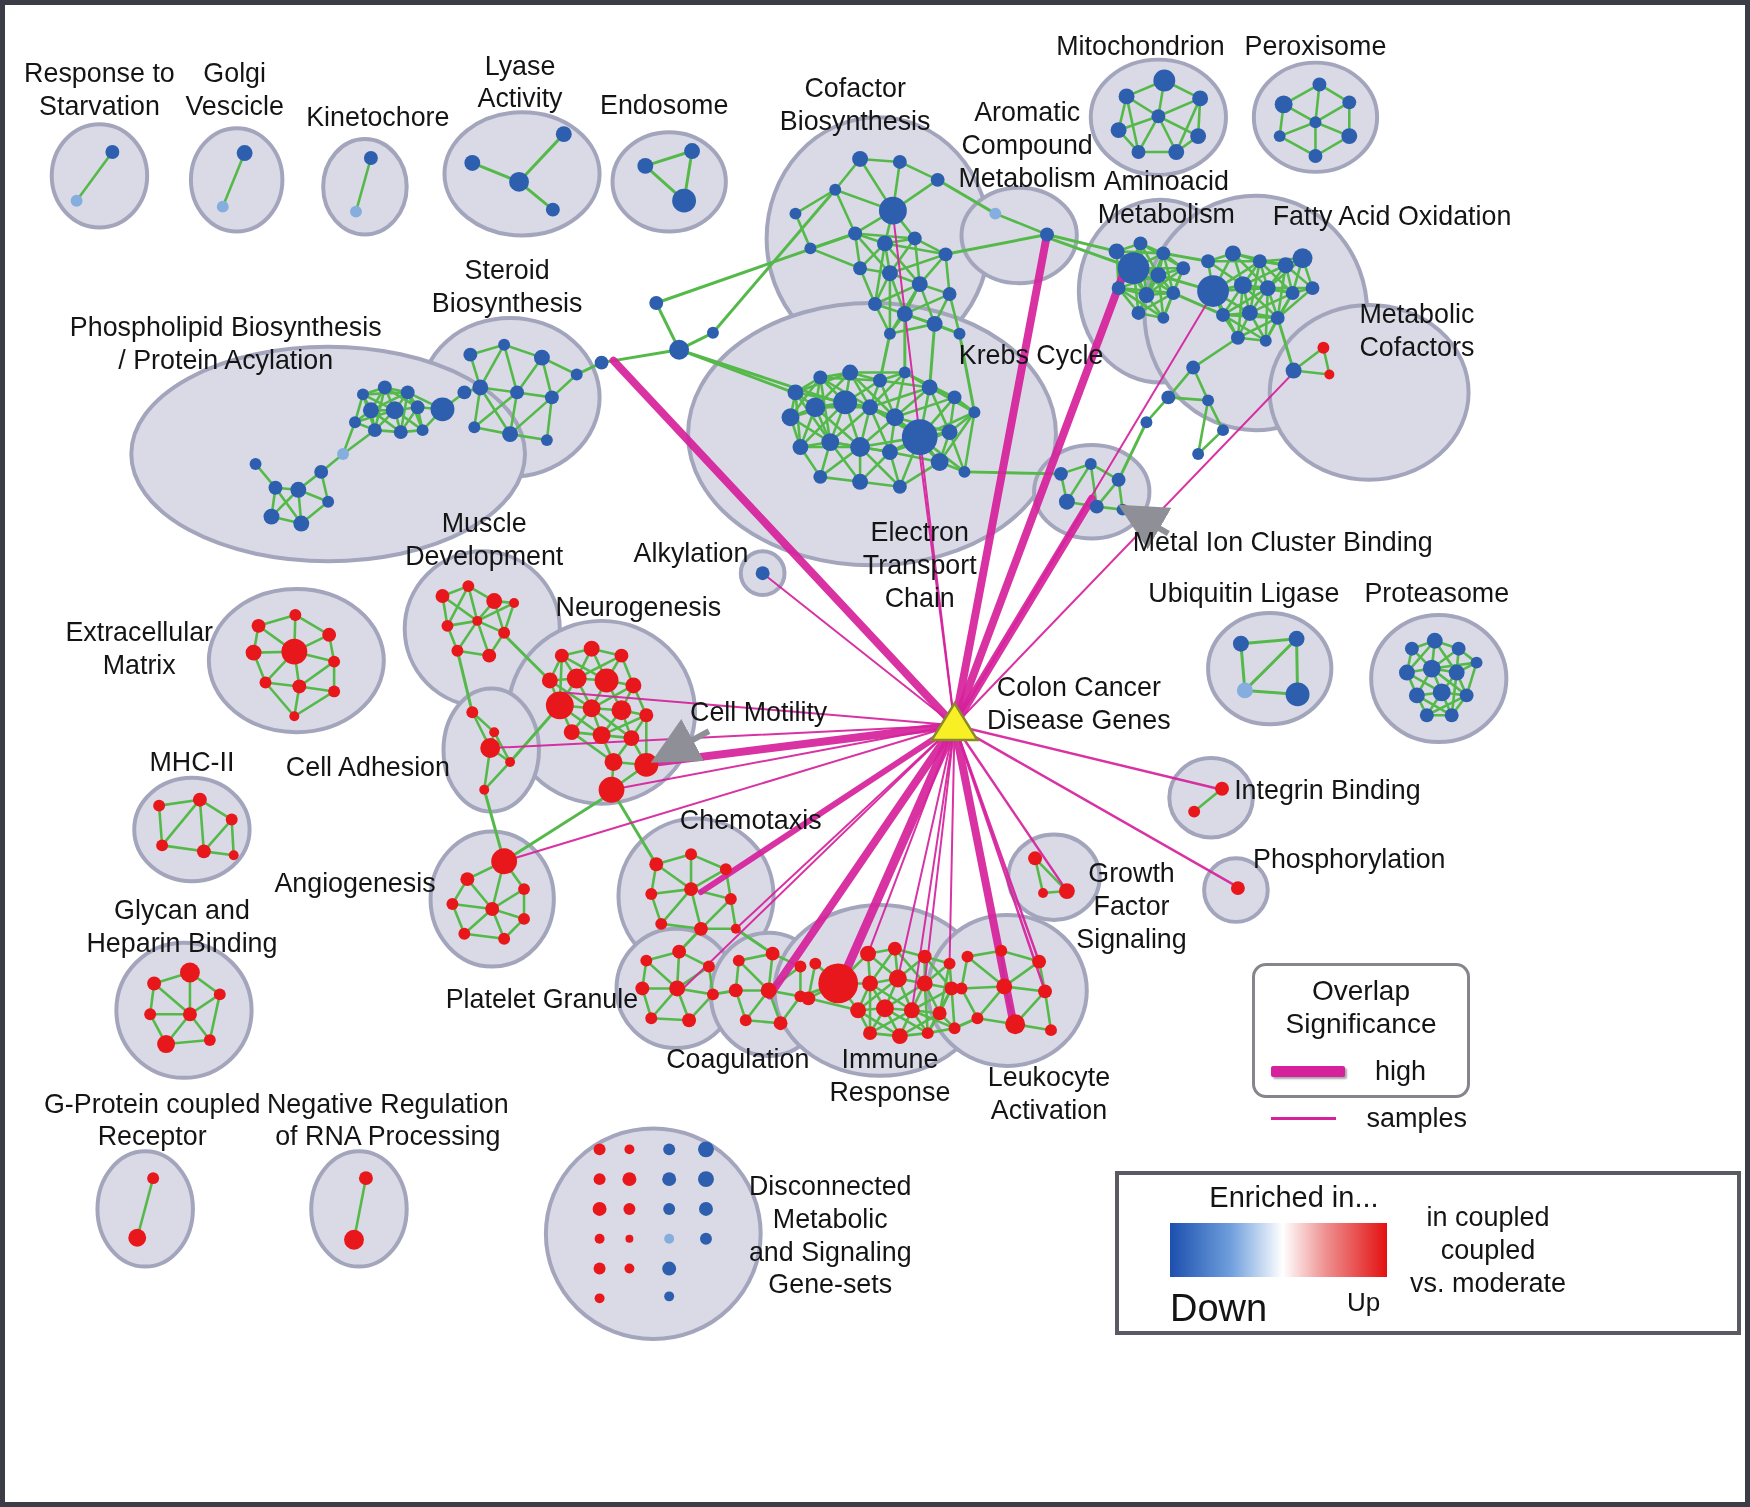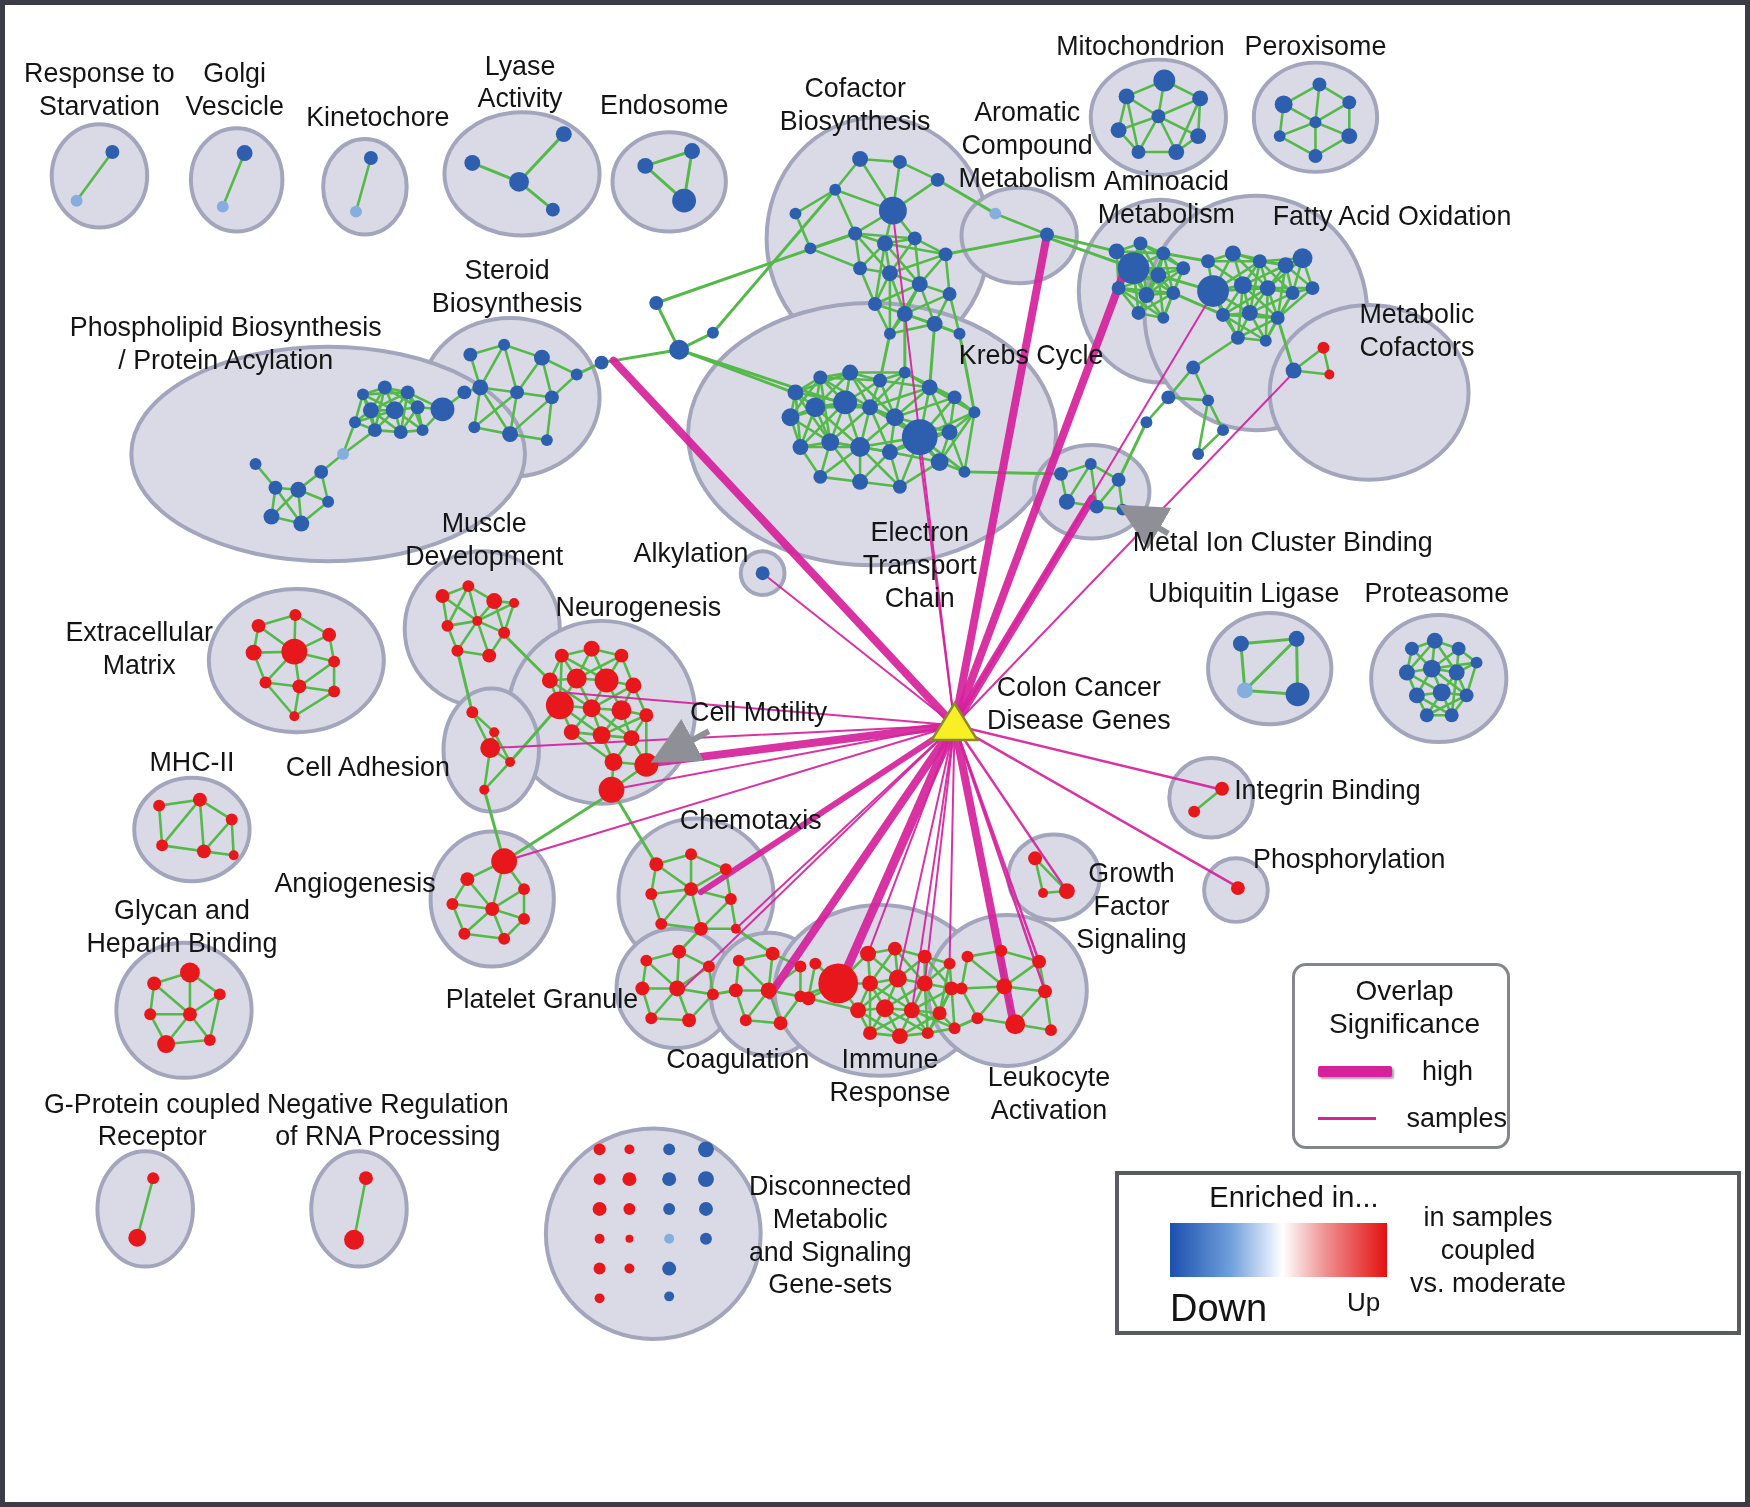--- a/index.html
+++ b/index.html
@@ -1,19 +1,19 @@
 <!DOCTYPE html>
 <html><head>
 <meta charset="utf-8">
 <style>
   html,body{margin:0;padding:0;background:#9b9cb4;}
   #figure{position:relative;width:1750px;height:1507px;background:#ffffff;border:5px solid #3c3c46;box-sizing:border-box;overflow:hidden;font-family:"Liberation Sans",sans-serif;}
   svg text.lbl{font-family:"Liberation Sans",sans-serif;font-size:27px;fill:#141414;}
   .legend-box{position:absolute;box-sizing:border-box;color:#141414;}
-  #overlap-legend{left:1287px;top:958px;width:218px;height:186px;border:3px solid #85858d;border-radius:14px;padding-left:7px;}
+  #overlap-legend{left:1247px;top:958px;width:218px;height:135px;border:3px solid #85858d;border-radius:14px;}
   #overlap-legend .ttl{text-align:center;font-size:28px;line-height:33px;margin-top:8px;}
   .leg-row{display:flex;align-items:center;margin:16px 0 0 16px;}
   .hi-bar{width:74px;height:11px;background:#d6219c;border-radius:2px;box-shadow:2px 2px 2px rgba(60,60,60,.45);}
   .mod-line{width:74px;height:3px;background:#d6219c;}
   .leg-row span{margin-left:30px;font-size:27px;}
   #enriched-legend{left:1110px;top:1166px;width:626px;height:164px;border:4px solid #5a5a62;}
   #enriched-legend .ttl{position:absolute;left:0;top:6px;width:350px;text-align:center;font-size:29px;}
   #grad-bar{position:absolute;left:51px;top:48px;width:217px;height:54px;background:linear-gradient(to right,#1c4fae 0%,#6f9fdc 28%,#ffffff 52%,#ee8f8f 72%,#e31111 100%);}
   #down-lbl{position:absolute;left:51px;top:112px;font-size:38px;}
   #up-lbl{position:absolute;left:228px;top:112px;font-size:26px;}
@@ -1252,18 +1252,18 @@
       <span>samples</span>
     </div>
   </div>
 
   <div id="enriched-legend" class="legend-box">
     <div class="ttl">Enriched in...</div>
     <div id="grad-bar"></div>
     <div id="down-lbl">Down</div>
     <div id="up-lbl">Up</div>
     <div id="enr-note">
-      <div>in samples</div>
+      <div>in coupled</div>
       <div>coupled</div>
       <div>vs. moderate</div>
     </div>
   </div>
 </div>
 
 </body></html>

